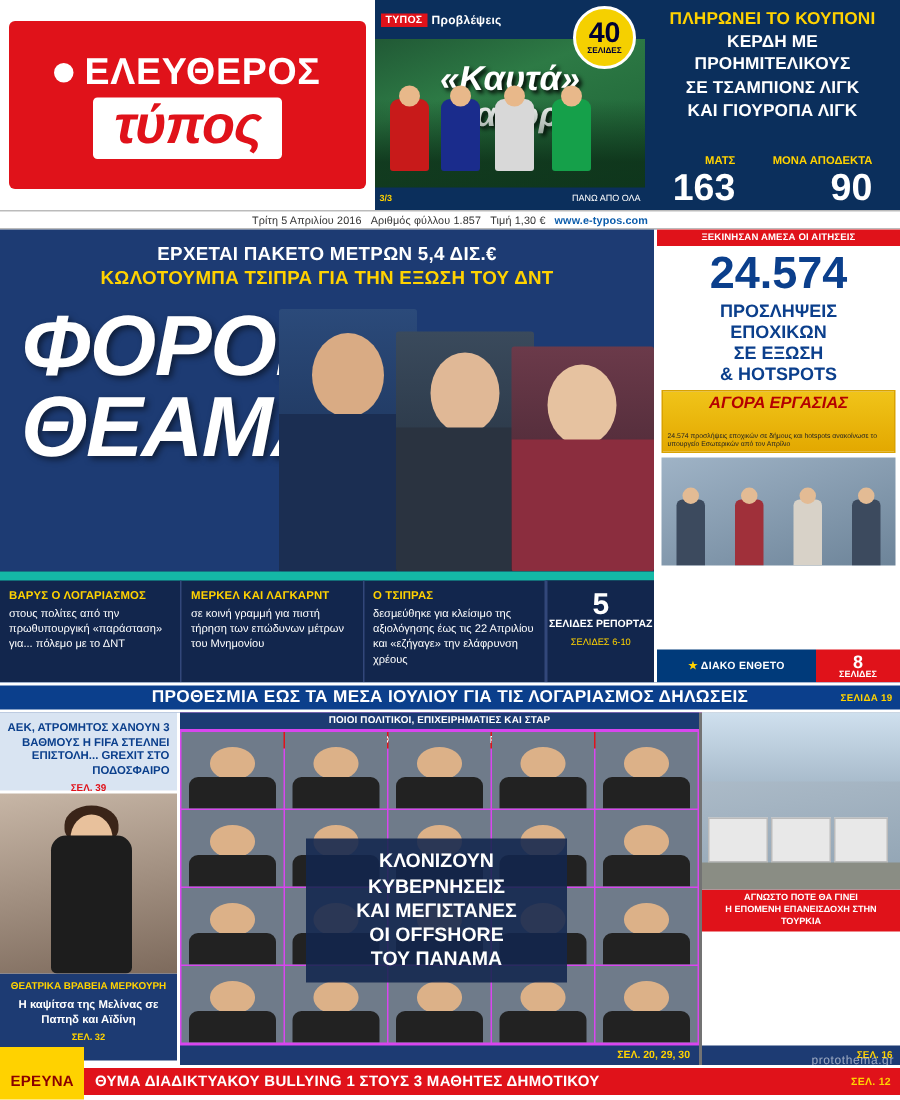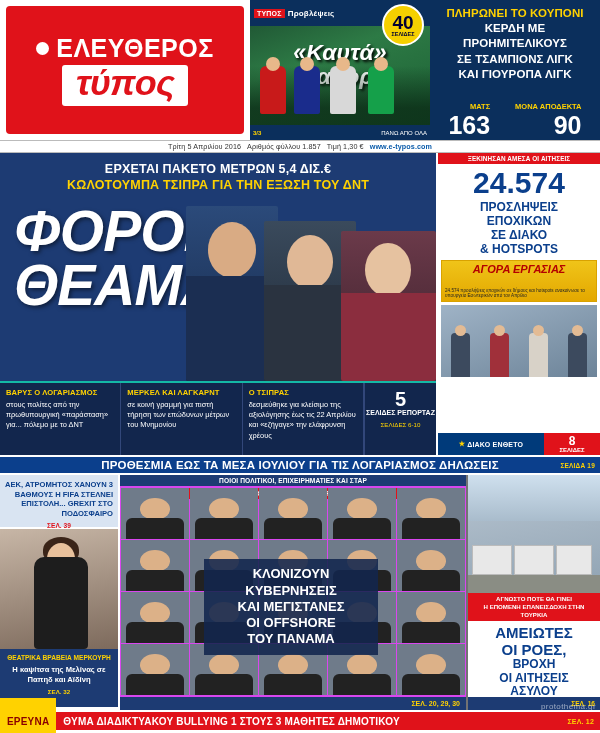--- a/index.html
+++ b/index.html
@@ -14,21 +14,21 @@
   .page { width:600px; height:733px; position:relative; background:#fff; }
 
   
   .masthead { display:flex; height:140px; width:100%; background:#fff; }
   .logo-box {
     width:250px; height:140px; background:#fff;
     display:flex; align-items:center; justify-content:center;
     padding:4px 6px;
   }
   .logo-inner {
-    width:238px; height:128px; background:#e0121a; border-radius:4px;
+    width:238px; height:112px; background:#e0121a; border-radius:4px;
     position:relative; display:flex; flex-direction:column;
     align-items:center; justify-content:center; color:#fff;
   }
   .logo-line1 {
     font-weight:bold; font-size:25px; letter-spacing:.5px;
     display:flex; align-items:center; gap:7px; margin-bottom:2px;
   }
   .logo-dot { width:13px; height:13px; background:#fff; border-radius:50%; display:inline-block; }
   .logo-line2 {
     background:#fff; color:#e0121a; font-weight:bold;
@@ -130,21 +130,21 @@
   .f1 .body { height:105px; background:#1b2e52; }
   .f2 { left:78px; width:92px; height:160px; background:linear-gradient(180deg,#3a4a5c,#1d2836); }
   .f2 .head { width:46px; height:54px; top:14px; left:23px; background:#e0b896;}
   .f2 .body { height:96px; background:#2a3340; }
   .f3 { left:155px; width:95px; height:150px; background:linear-gradient(180deg,#6b3a4a,#3a1f2a); }
   .f3 .head { width:46px; height:54px; top:12px; left:24px; background:#e6c2a0;}
   .f3 .body { height:88px; background:#8b2d3e; }
 
   .hero-foot {
     position:absolute; bottom:0; left:0; right:0; height:74px;
-    background:#12264d; border-top:2px solid #14b8a6; display:flex;
+    background:#12264d; border-top:6px solid #14b8a6; display:flex;
   }
   .hf-col { flex:1; padding:5px 6px; border-right:1px solid #32477a; }
   .hf-col:last-child { border-right:none; }
   .hf-col .h { color:#ffd200; font-weight:bold; font-size:7.6px; margin-bottom:3px; letter-spacing:.1px;}
   .hf-col .b { color:#fff; font-size:7.4px; line-height:1.38; }
   .hf-pages {
     width:72px; background:#12264d; color:#fff; text-align:center;
     padding-top:6px; border-left:1px solid #32477a;
   }
   .hf-pages .n { font-size:20px; font-weight:bold; line-height:1; }
@@ -432,21 +432,21 @@
         </div>
       </div>
     </div>
 
     <div class="hero-right">
       <div class="hr-kicker">ΞΕΚΙΝΗΣΑΝ ΑΜΕΣΑ ΟΙ ΑΙΤΗΣΕΙΣ</div>
       <div class="hr-num">24.574</div>
       <div class="hr-sub">
         <div>ΠΡΟΣΛΗΨΕΙΣ</div>
         <div>ΕΠΟΧΙΚΩΝ</div>
-        <div>ΣΕ ΔΙΑΚΟ</div>
+        <div>ΣΕ ΕΞΩΣΗ</div>
         <div>&amp; HOTSPOTS</div>
       </div>
       <div class="hr-img">
         <div class="ttl">ΑΓΟΡΑ ΕΡΓΑΣΙΑΣ</div>
         <div class="sml">24.574 προσλήψεις εποχικών σε δήμους και hotspots ανακοίνωσε το υπουργείο Εσωτερικών από τον Απρίλιο</div>
       </div>
       <div class="hr-photo">
         <div class="prow">
           <span class="pp"></span>
             <span class="pp r"></span>
@@ -593,27 +593,20 @@
         <span class="sky"></span>
         <span class="tent t1"></span>
           <span class="tent t2"></span>
           <span class="tent t3"></span>
         <span class="ground"></span>
       </div>
       <div class="cr-kicker">
         <div>ΑΓΝΩΣΤΟ ΠΟΤΕ ΘΑ ΓΙΝΕΙ</div>
         <div>Η ΕΠΟΜΕΝΗ ΕΠΑΝΕΙΣΔΟΧΗ ΣΤΗΝ ΤΟΥΡΚΙΑ</div>
       </div>
-      <div class="cr-title">
-        <div>ΑΜΕΙΩΤΕΣ</div>
-        <div>ΟΙ ΡΟΕΣ,</div>
-        <div class="sm">ΒΡΟΧΗ</div>
-        <div class="sm">ΟΙ ΑΙΤΗΣΕΙΣ</div>
-        <div class="sm">ΑΣΥΛΟΥ</div>
-      </div>
       <div class="cr-foot">ΣΕΛ. 16</div>
     </div>
   </div>
 
   <div class="watermark">protothema.gr</div>
 
   <div class="footer">
     <span class="tag">ΕΡΕΥΝΑ</span>
     <span>ΘΥΜΑ ΔΙΑΔΙΚΤΥΑΚΟΥ BULLYING 1 ΣΤΟΥΣ 3 ΜΑΘΗΤΕΣ ΔΗΜΟΤΙΚΟΥ</span>
     <span class="pg">ΣΕΛ. 12</span>

